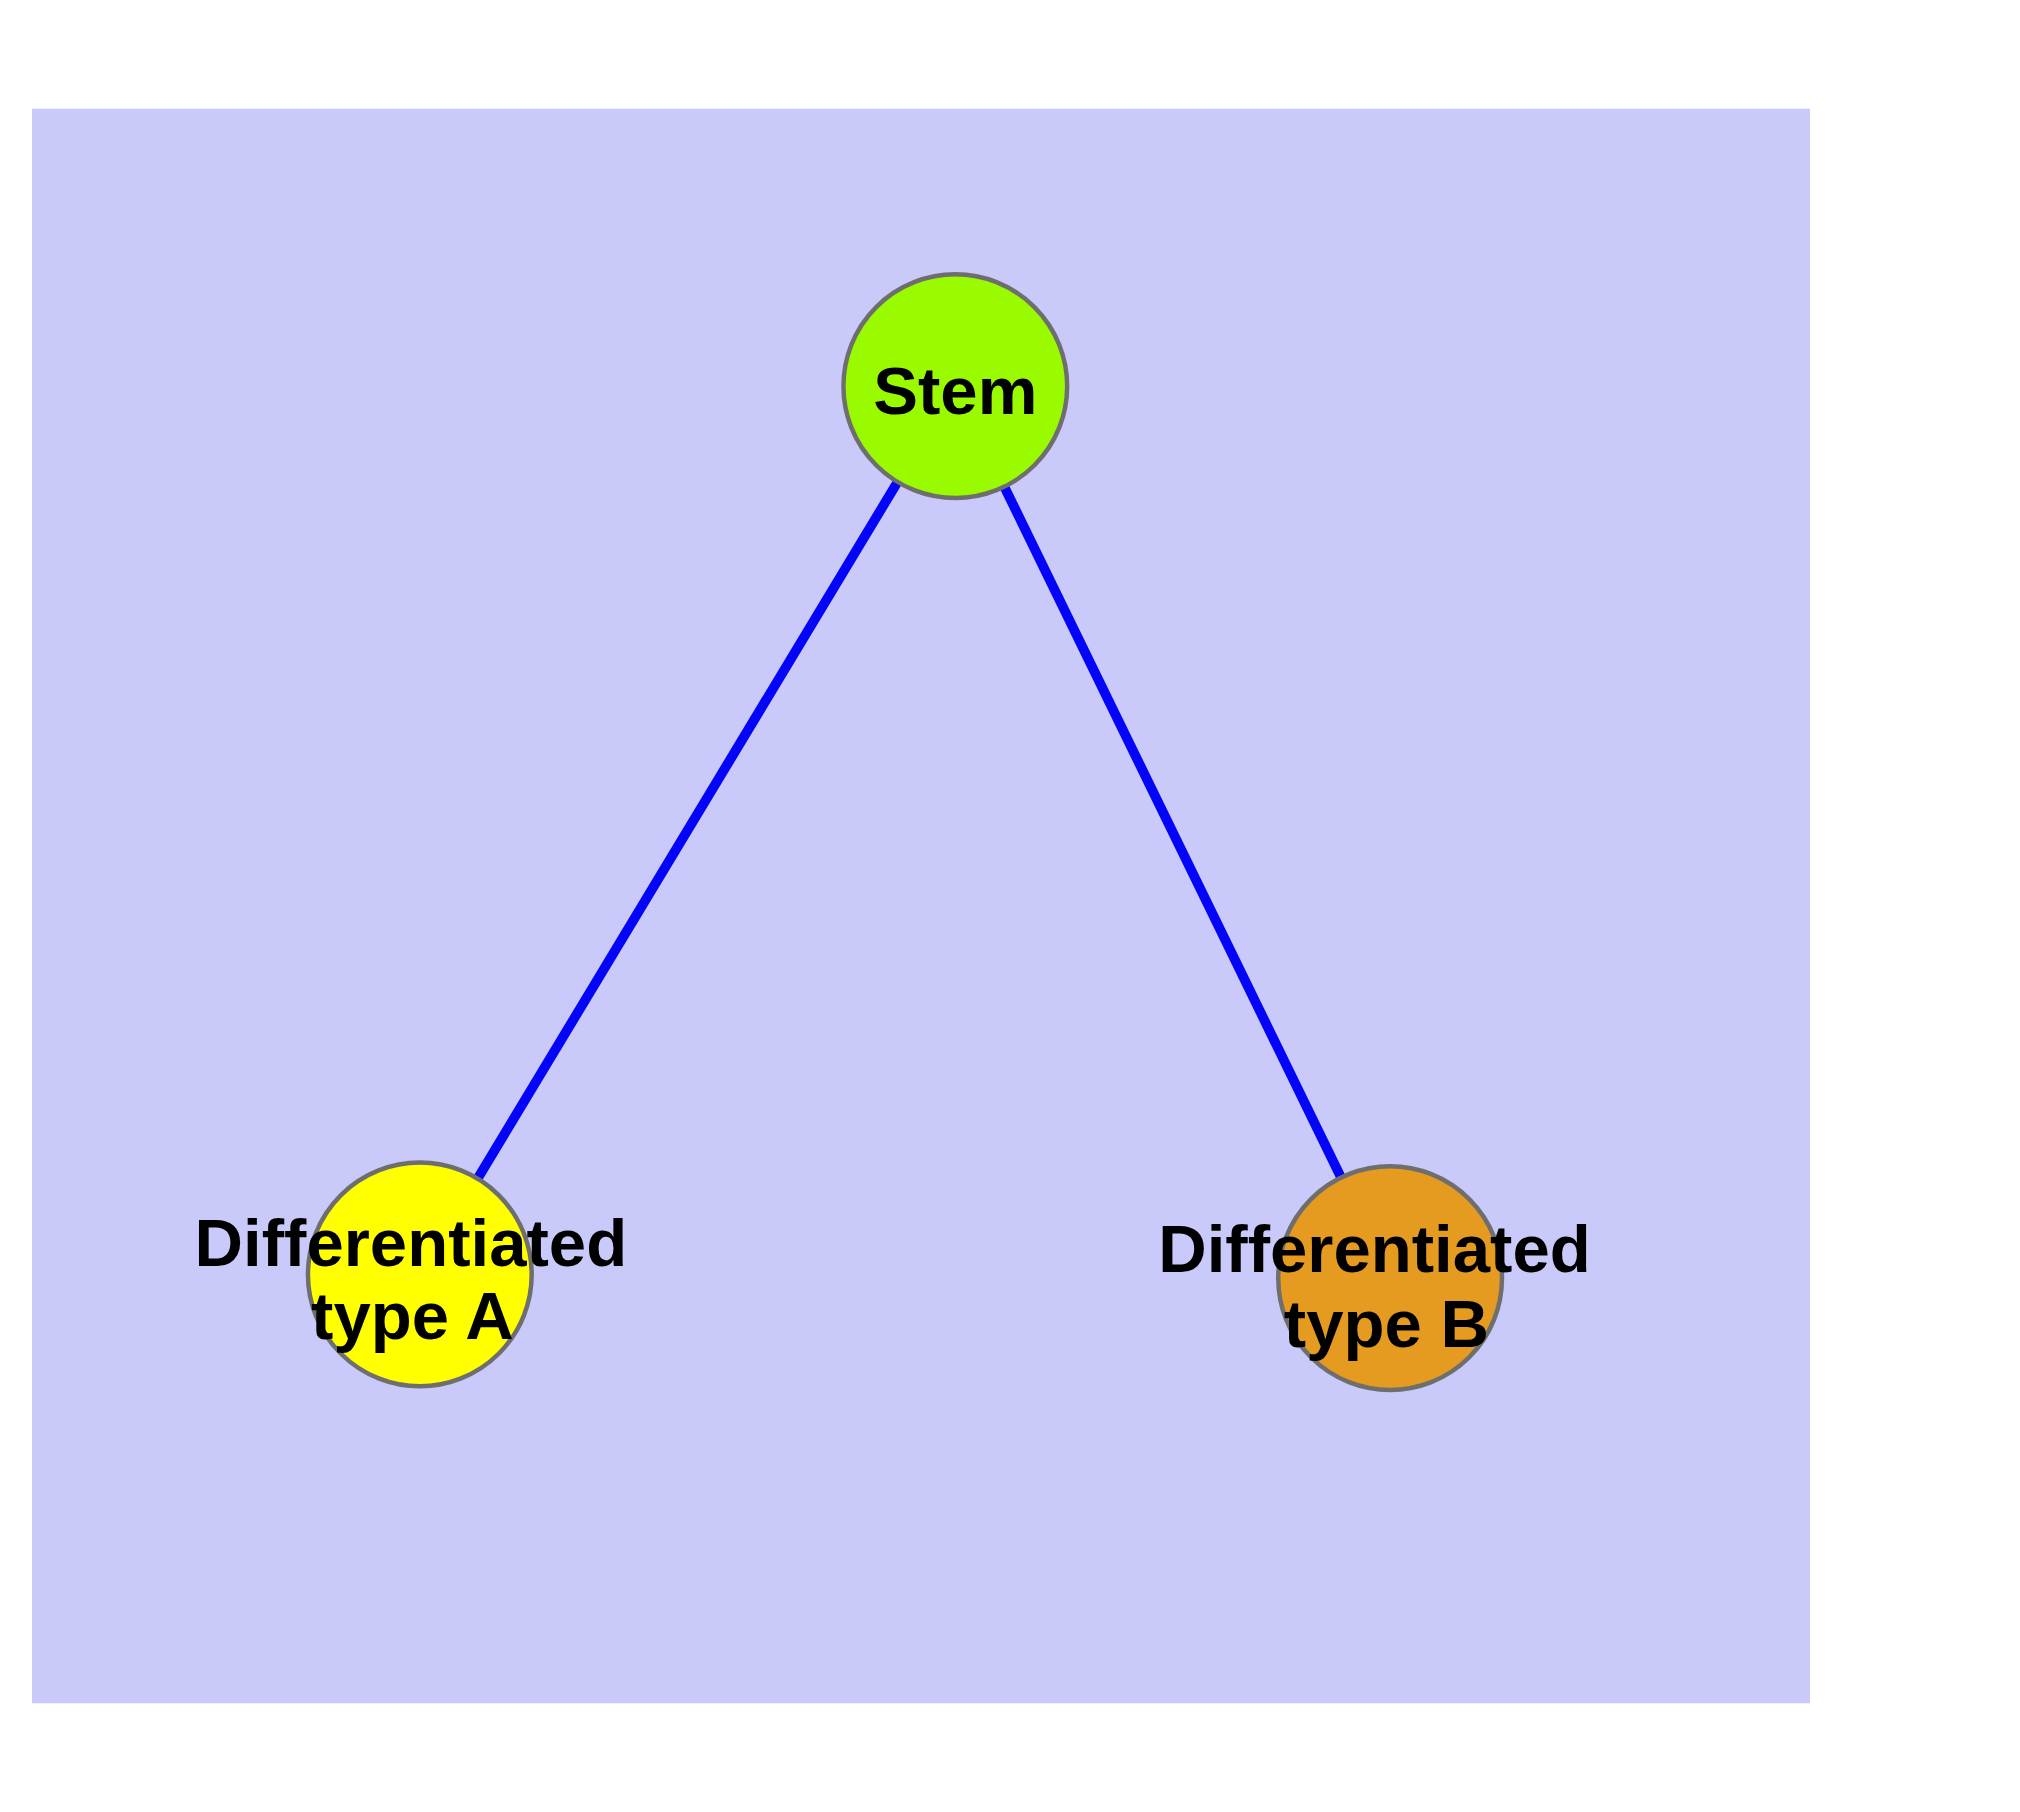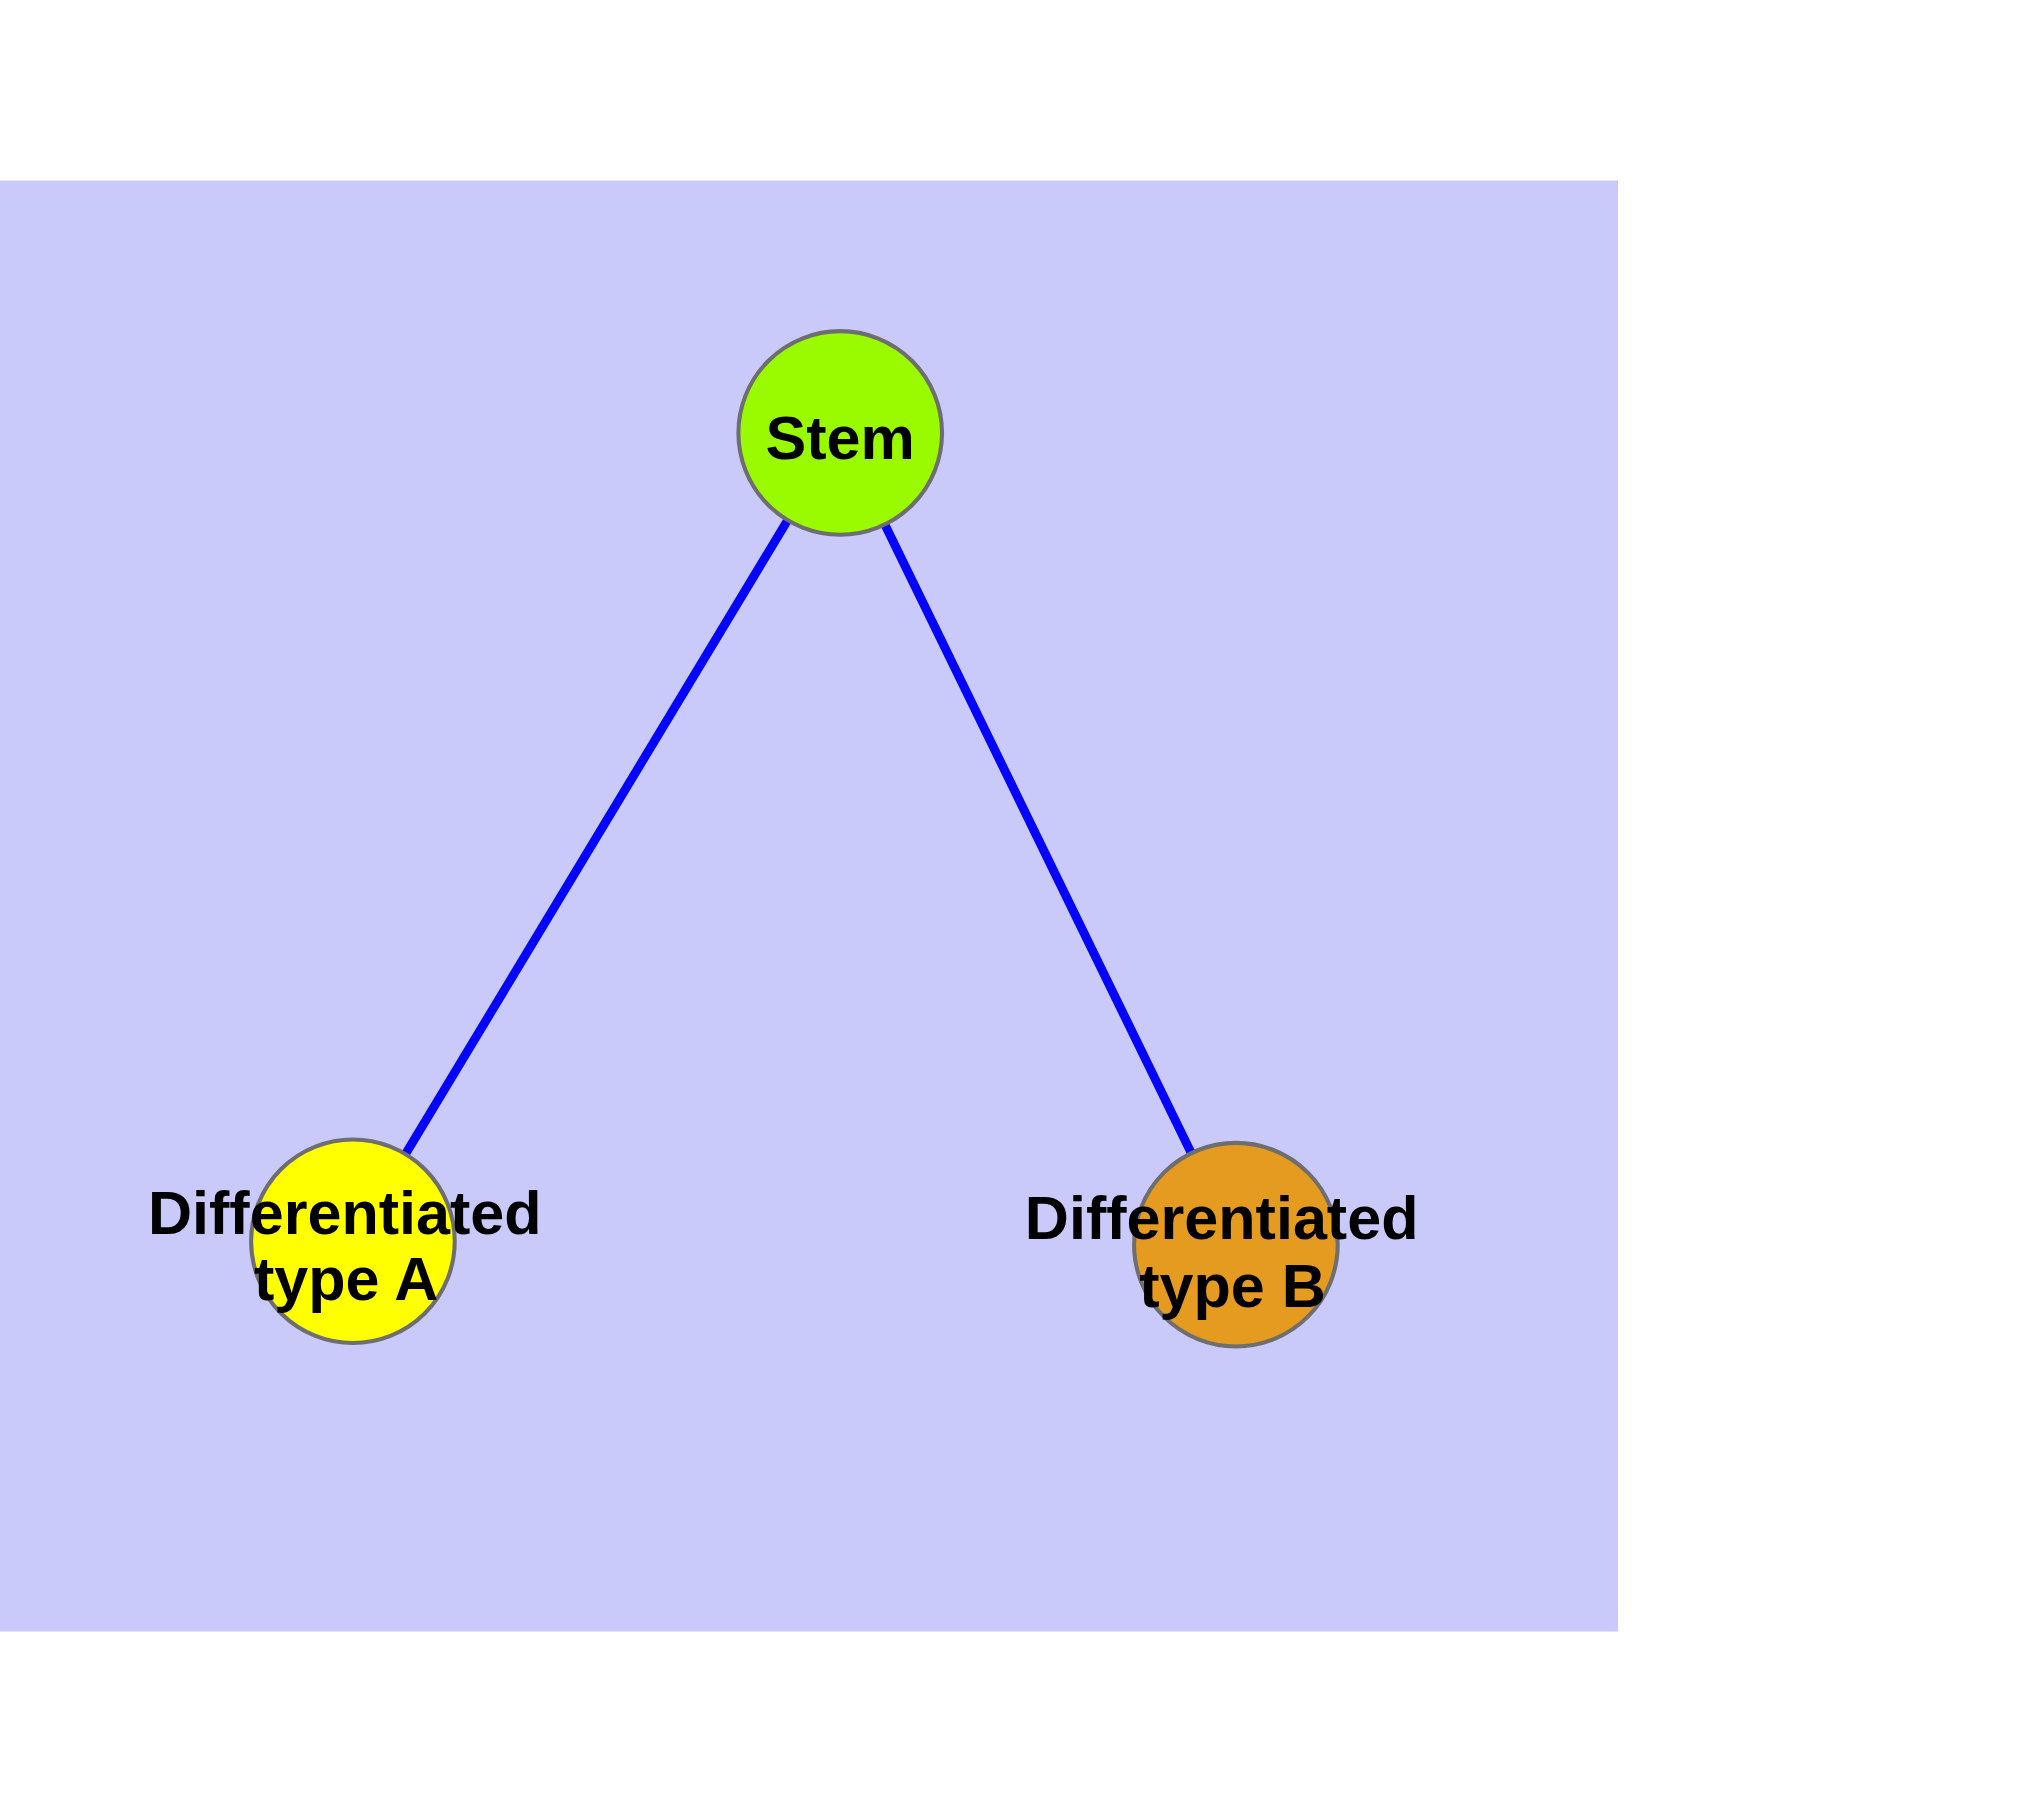--- a/index.html
+++ b/index.html
@@ -1,23 +1,24 @@
 <!DOCTYPE html>
 <html style="font-size:13.6px"><head>
 <meta charset="utf-8">
 <style>
   html, body {
     margin: 0;
     padding: 0;
     background: #ffffff;
   }
   .stage {
-    width: 1618px;
+    width: 1778px;
     height: 1812px;
     overflow: hidden;
+    padding-left: 32px;
   }
   svg {
     display: block;
     width: 100%;
     height: 100%;
   }
   .node-circle {
     stroke-width: 6px;
   }
   .edge-line {

